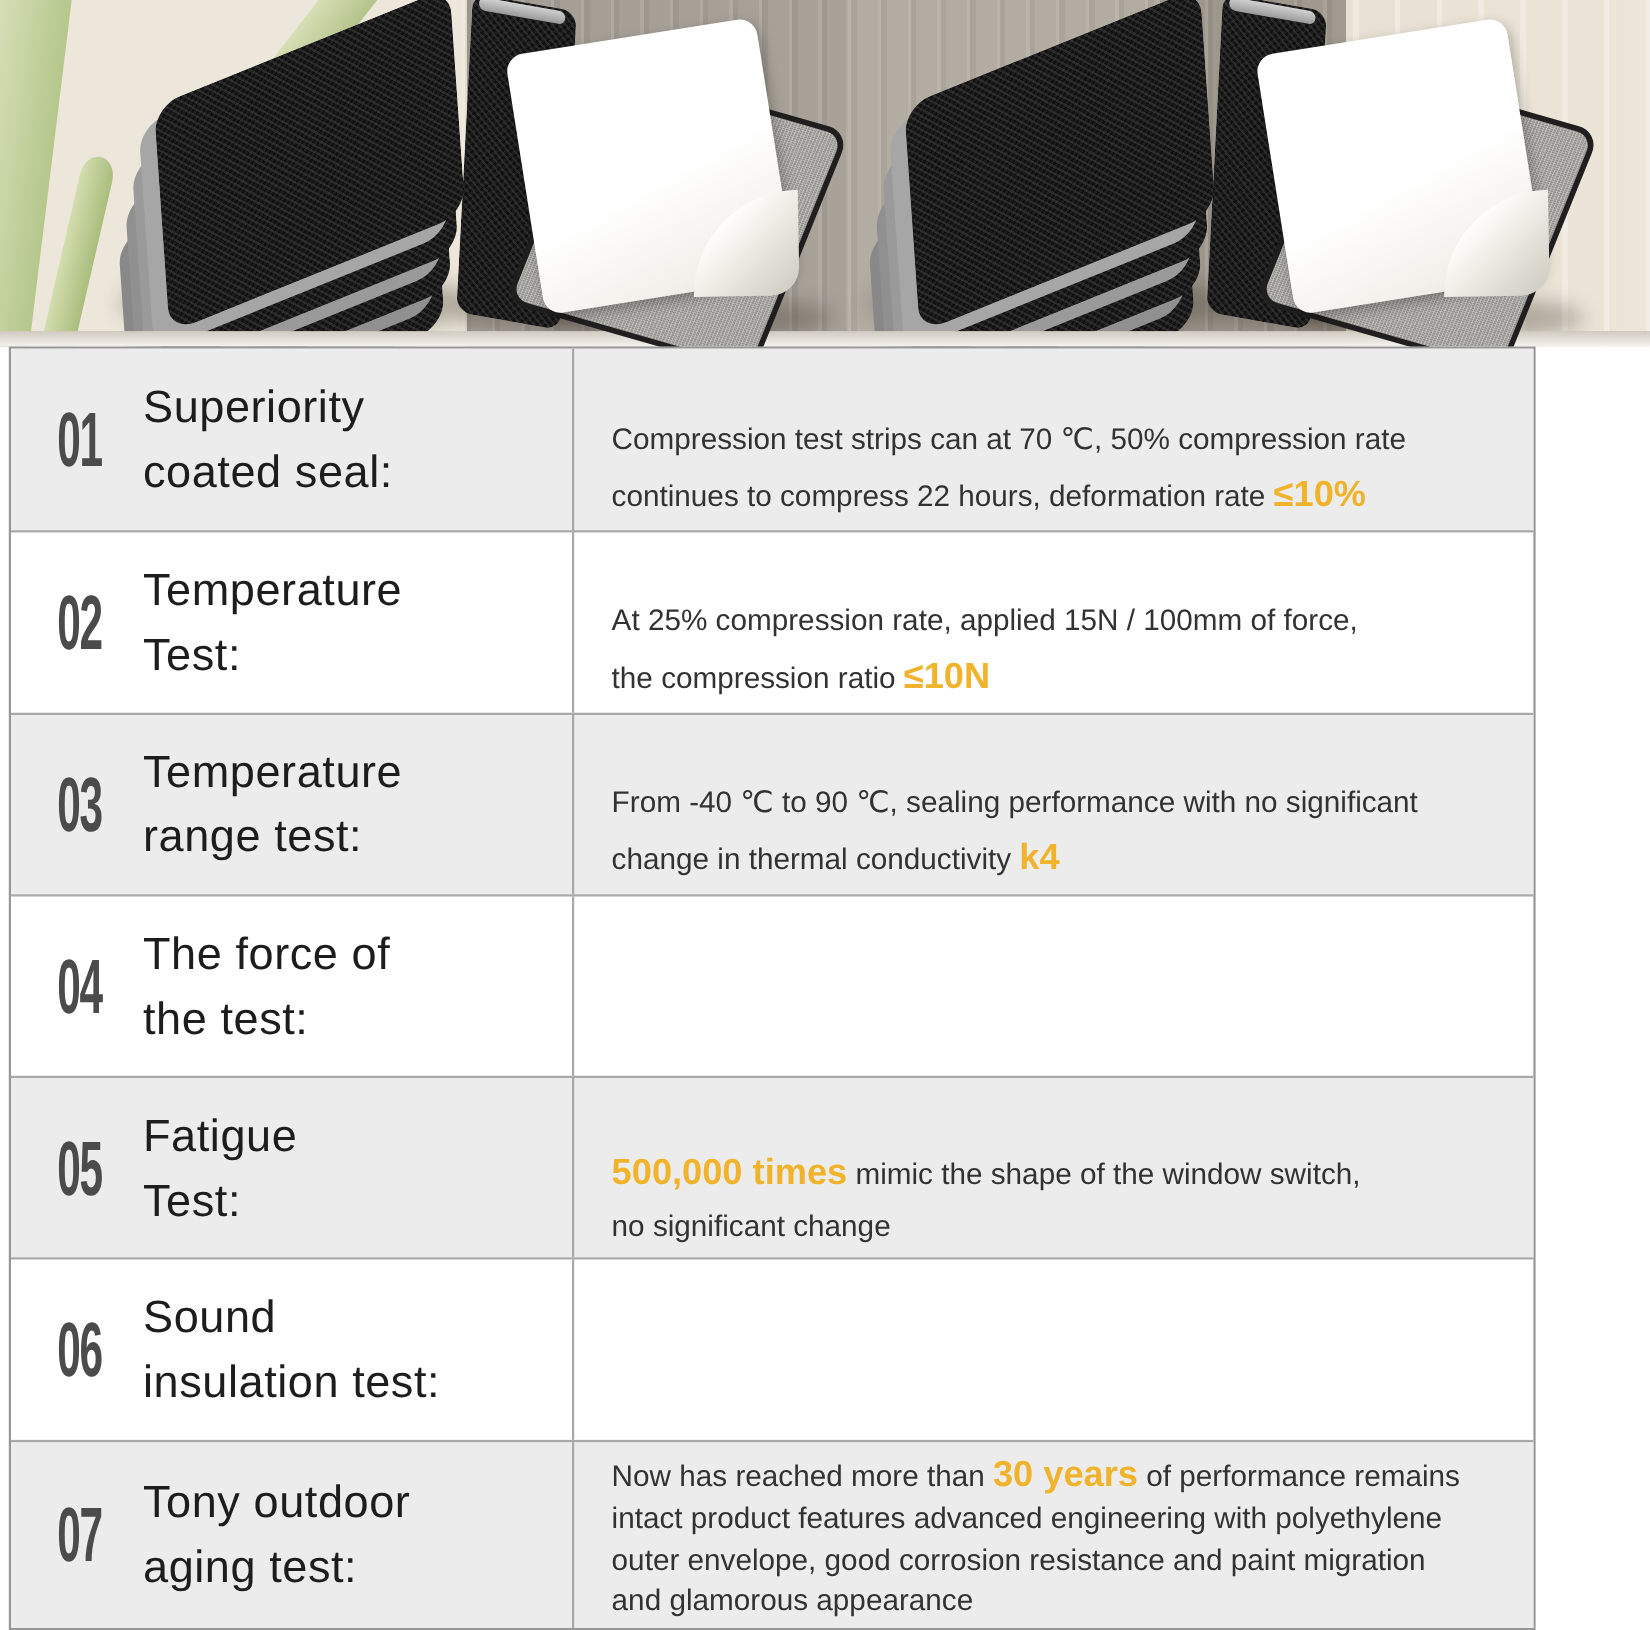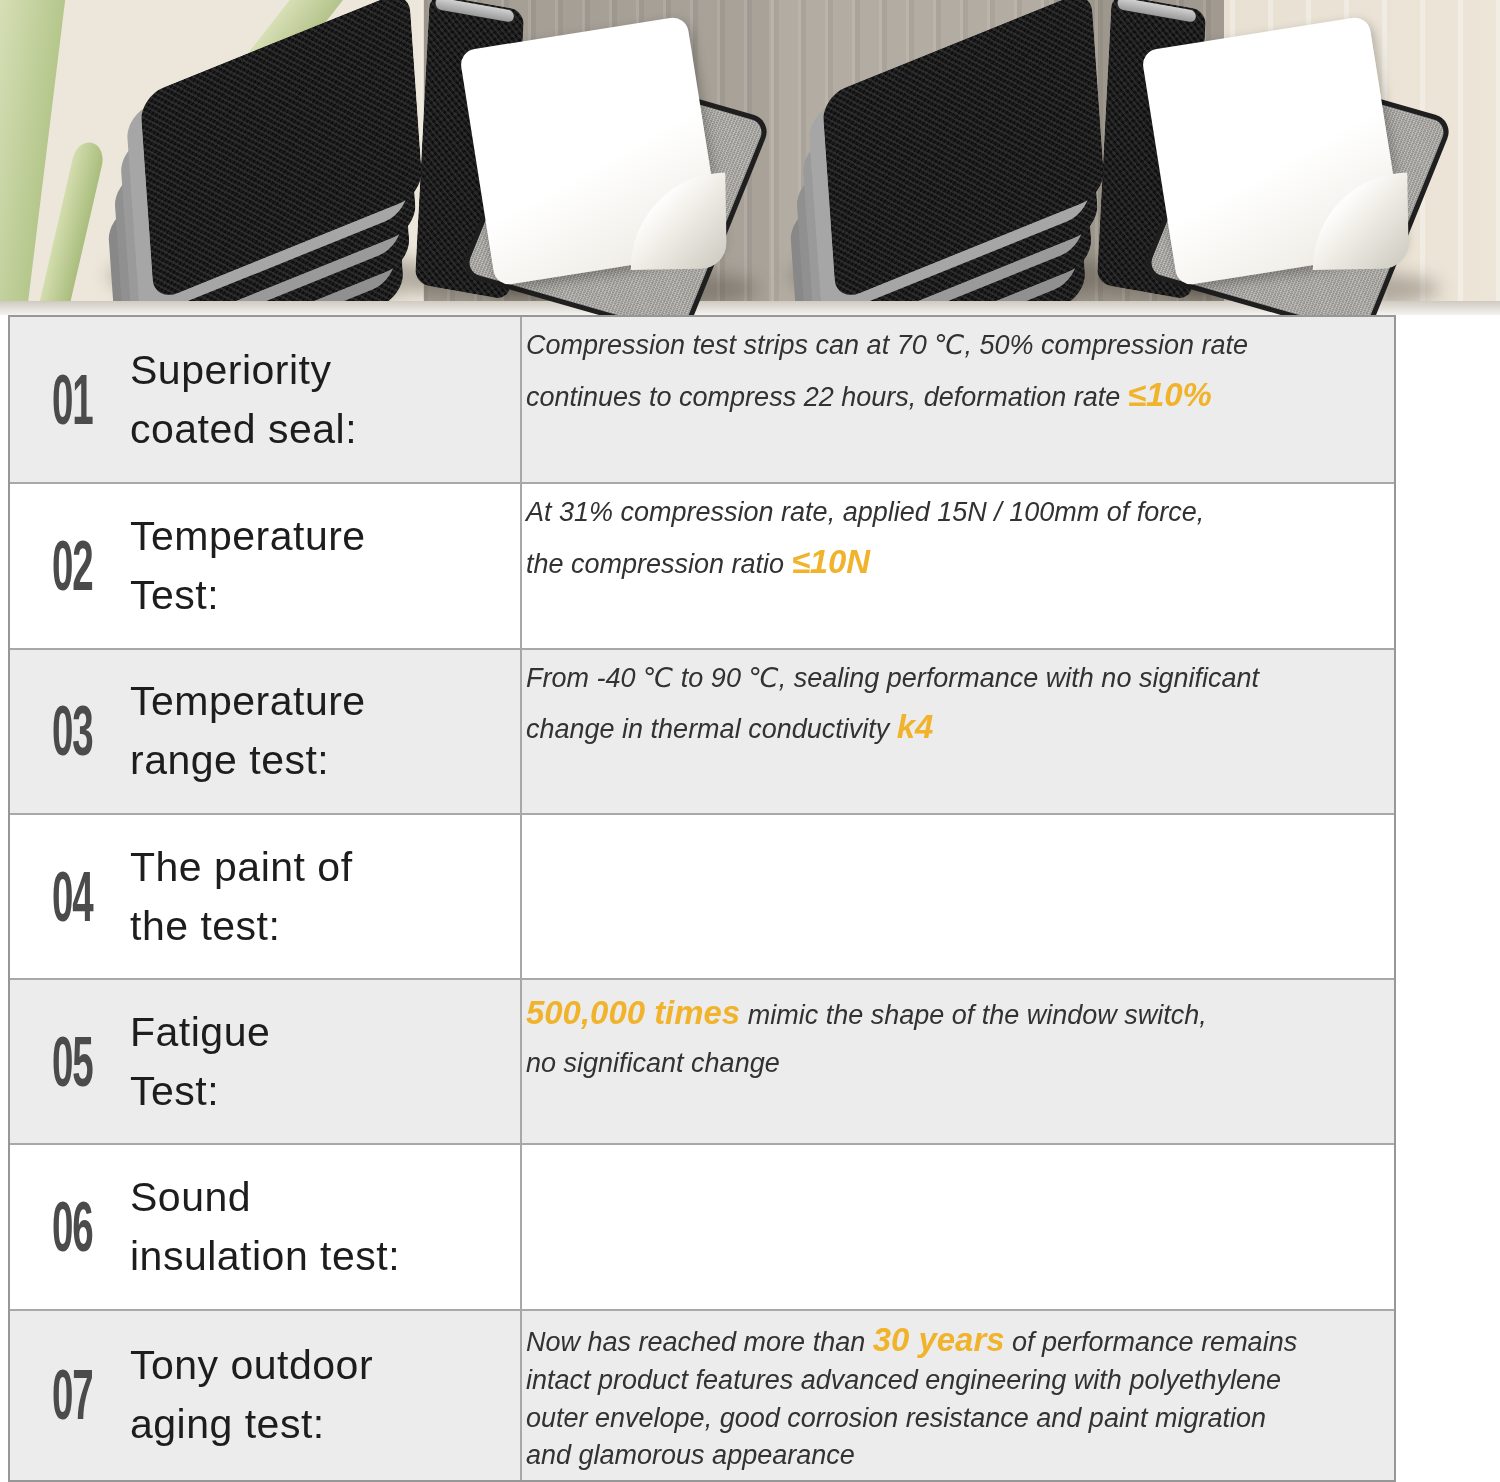--- a/index.html
+++ b/index.html
@@ -84,21 +84,21 @@
   .spec-table{position:absolute;top:315px;left:8px;right:8px;bottom:0;
     display:grid;grid-template-rows:repeat(7,1fr);
     border:2px solid var(--line);background:var(--row-bg);}
   .row{display:grid;grid-template-columns:512px 1fr;}
   .row:nth-child(odd){background:var(--row-alt);}
   .row + .row{border-top:2px solid #A8A8A8;}
   .cell-left{display:flex;align-items:center;gap:32px;padding-left:42px;border-right:2px solid #A8A8A8;}
   .num{display:block;width:46px;font-size:70px;font-weight:700;color:var(--num);
     letter-spacing:-2px;transform:scaleX(.55);transform-origin:left center;white-space:nowrap;}
   .title{font-size:41px;line-height:1.44;color:var(--title);letter-spacing:.5px;white-space:pre-line;}
-  .cell-right{display:flex;align-items:flex-start;padding:6px 28px 6px 4px;font-style:italic;}
+  .cell-right{display:flex;align-items:flex-end;padding:6px 28px 6px 34px;}
   .desc{font-size:27px;line-height:1.66;color:var(--desc);white-space:pre-line;}
   .row:nth-child(6) .desc{line-height:1.58;}
   .row:nth-child(7) .desc{line-height:1.38;}
   .hl{color:var(--accent);font-weight:700;font-size:1.22em;}
 </style>
 </head>
 <body>
 
 <div class="page">
 
@@ -170,41 +170,41 @@
     </div>
   </div>
 
   <div class="row">
     <div class="cell-left">
       <span class="num">02</span>
       <div class="title">Temperature
 Test:</div>
     </div>
     <div class="cell-right">
-      <p class="desc"><span>At 31% compression rate, applied 15N / 100mm of force,
+      <p class="desc"><span>At 25% compression rate, applied 15N / 100mm of force,
 the compression ratio </span><span class="hl">≤10N</span></p>
     </div>
   </div>
 
   <div class="row">
     <div class="cell-left">
       <span class="num">03</span>
       <div class="title">Temperature
 range test:</div>
     </div>
     <div class="cell-right">
       <p class="desc"><span>From -40 ℃ to 90 ℃, sealing performance with no significant
 change in thermal conductivity </span><span class="hl">k4</span></p>
     </div>
   </div>
 
   <div class="row">
     <div class="cell-left">
       <span class="num">04</span>
-      <div class="title">The paint of
+      <div class="title">The force of
 the test:</div>
     </div>
   </div>
 
   <div class="row">
     <div class="cell-left">
       <span class="num">05</span>
       <div class="title">Fatigue
 Test:</div>
     </div>

